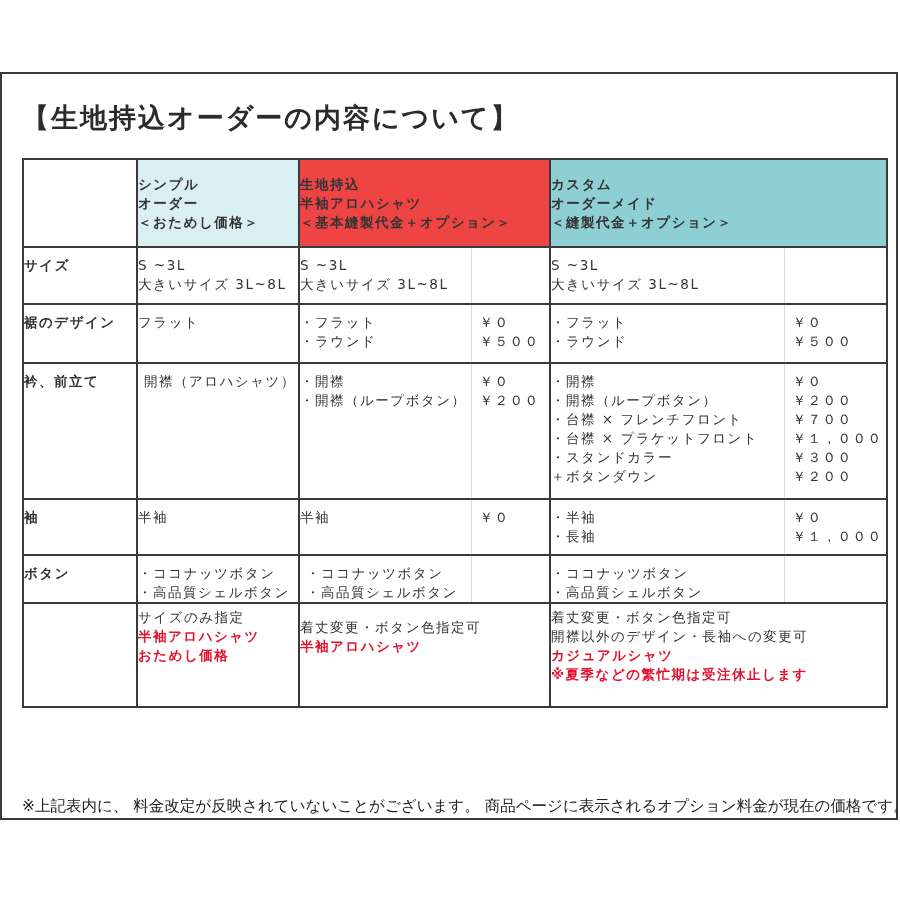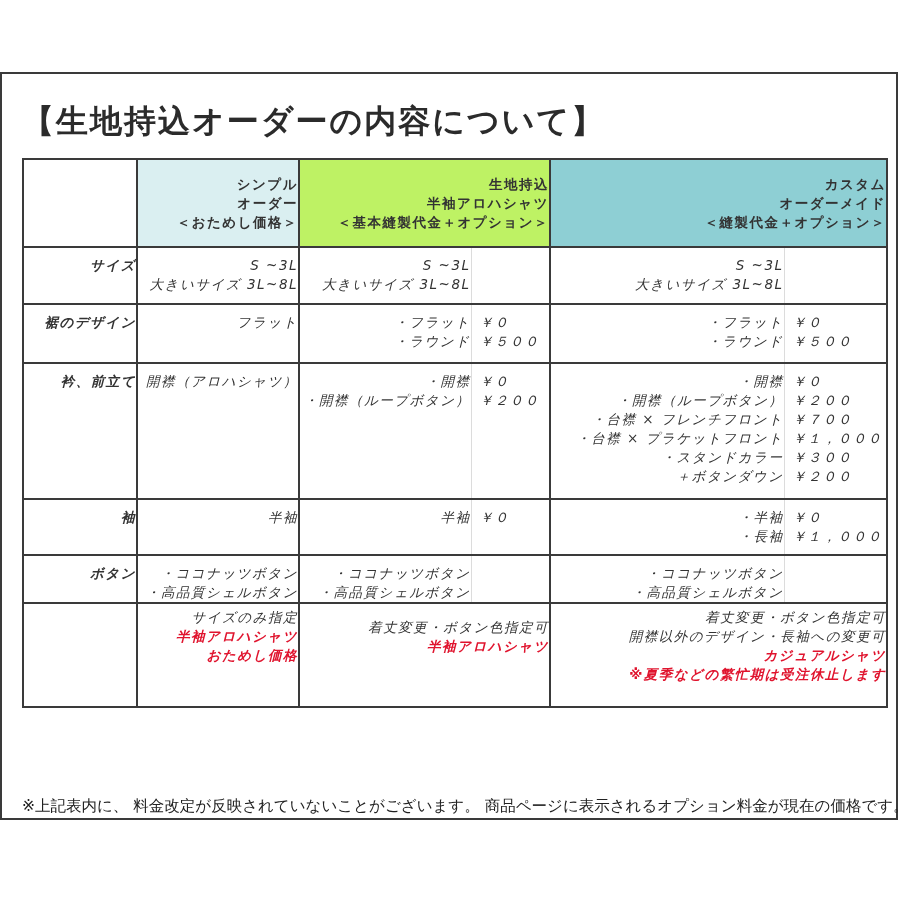--- a/index.html
+++ b/index.html
@@ -1,33 +1,33 @@
 <!DOCTYPE html>
 <html><head>
 <meta charset="utf-8">
 <style>
   html, body { margin:0; padding:0; background:#ffffff; }
   body { width:900px; height:900px; position:relative; overflow:hidden;
          font-family:"DejaVu Sans","Liberation Sans",sans-serif; color:#333; }
   .frame { position:absolute; left:0; top:72px; width:898px; height:748px;
            border:2px solid #3a3a3a; border-right:2px solid #3a3a3a; box-sizing:border-box; }
-  .title { position:absolute; left:22px; top:100px; font-size:32px; font-weight:bold;
+  .title { position:absolute; left:22px; top:100px; font-size:27px; font-weight:bold;
            color:#2b2b2b; letter-spacing:2px; white-space:nowrap; }
   table.main { position:absolute; left:22px; top:158px; border-collapse:collapse;
                table-layout:fixed; width:864px; }
   table.main td { border:2px solid #3a3a3a; padding:0; vertical-align:top;
-                  font-size:13.5px; line-height:19px; text-align:right; letter-spacing:1.5px; }
+                  font-size:13.5px; line-height:19px; text-align:left; letter-spacing:1.5px; }
   table.main td.opt { border-right:1px solid #dcdcdc; }
   table.main td.price { border-left:1px solid #dcdcdc; text-align:left; padding-left:8px; }
   .hdr td { height:86px; vertical-align:middle !important; font-weight:bold; font-size:13px; color:#333; }
   .h1 { background:#daeff1; }
-  .h2 { background:#bef264; }
+  .h2 { background:#ef4444; }
   .h3 { background:#8ecfd4; }
   .rowlabel { font-weight:bold; color:#333; }
-  .cellpad { padding-top:8px !important;font-style:italic; }
+  .cellpad { padding-top:8px !important; }
   .red { color:#e0142e; font-weight:bold; }
   .left { text-align:right; padding-left:6px !important; }
   .note { position:absolute; left:22px; top:796px; font-size:15.5px; color:#222; white-space:nowrap; letter-spacing:0px; }
   .line { display:block; white-space:nowrap; }
 </style>
 </head>
 <body>
 
 <div class="frame"></div>
 <div class="title">【生地持込オーダーの内容について】</div>

